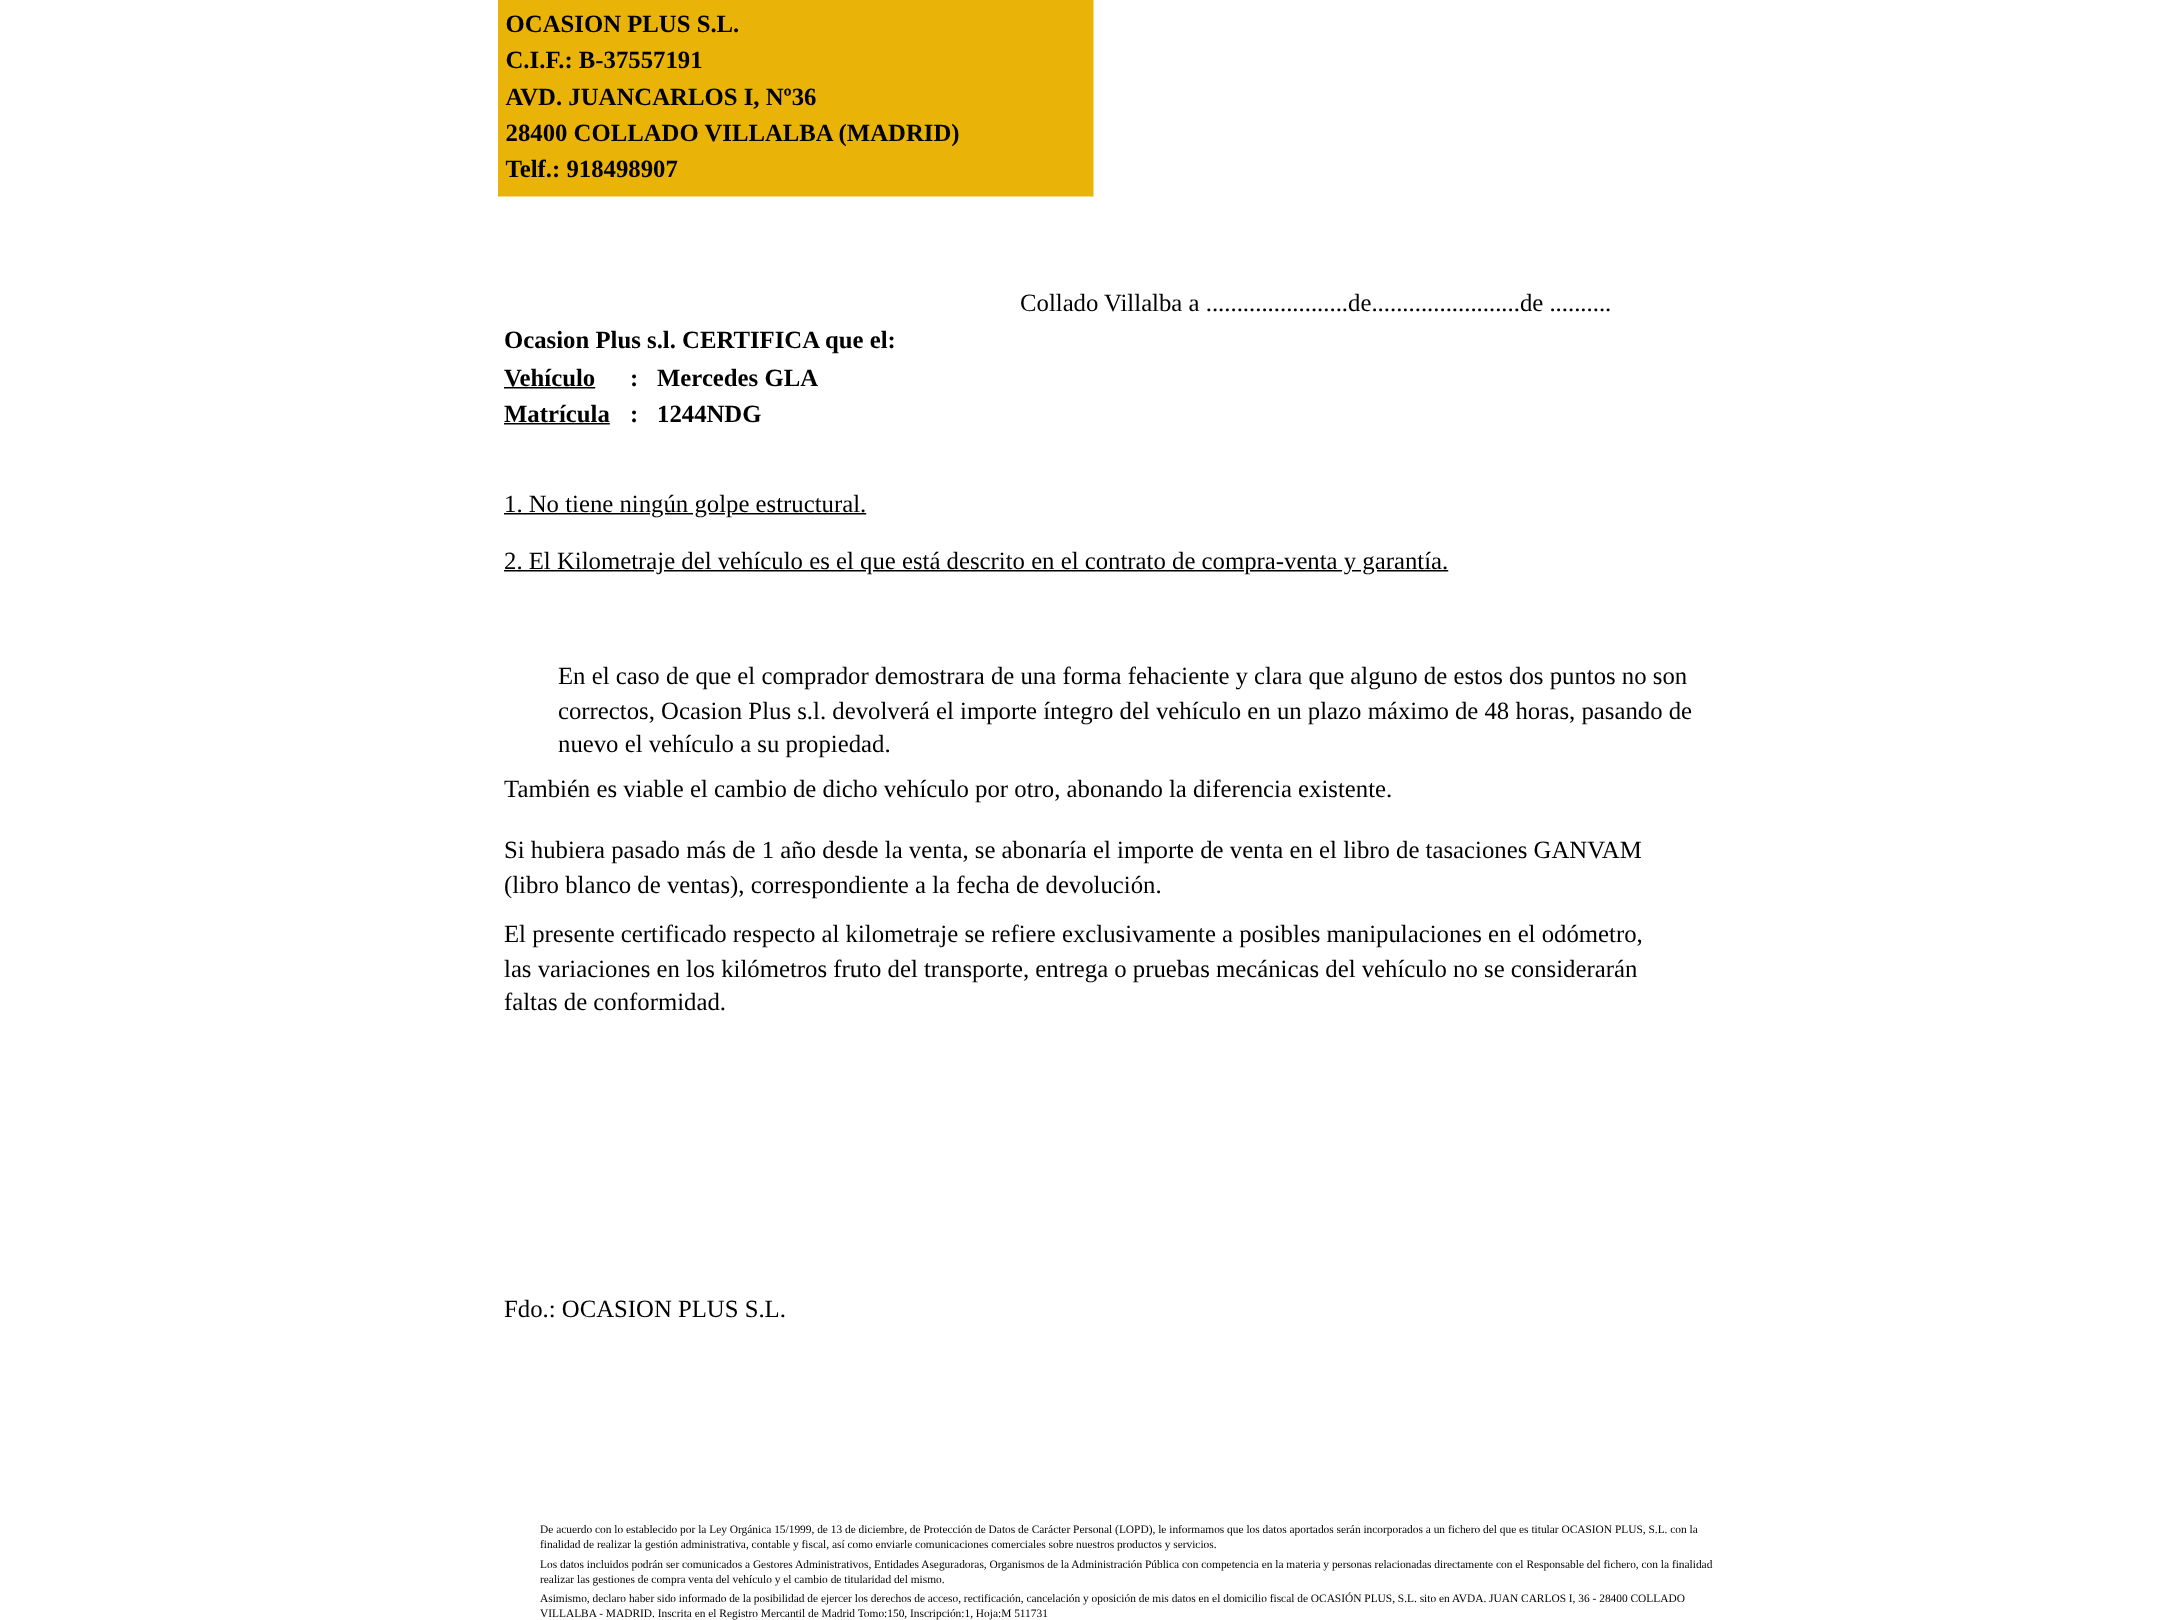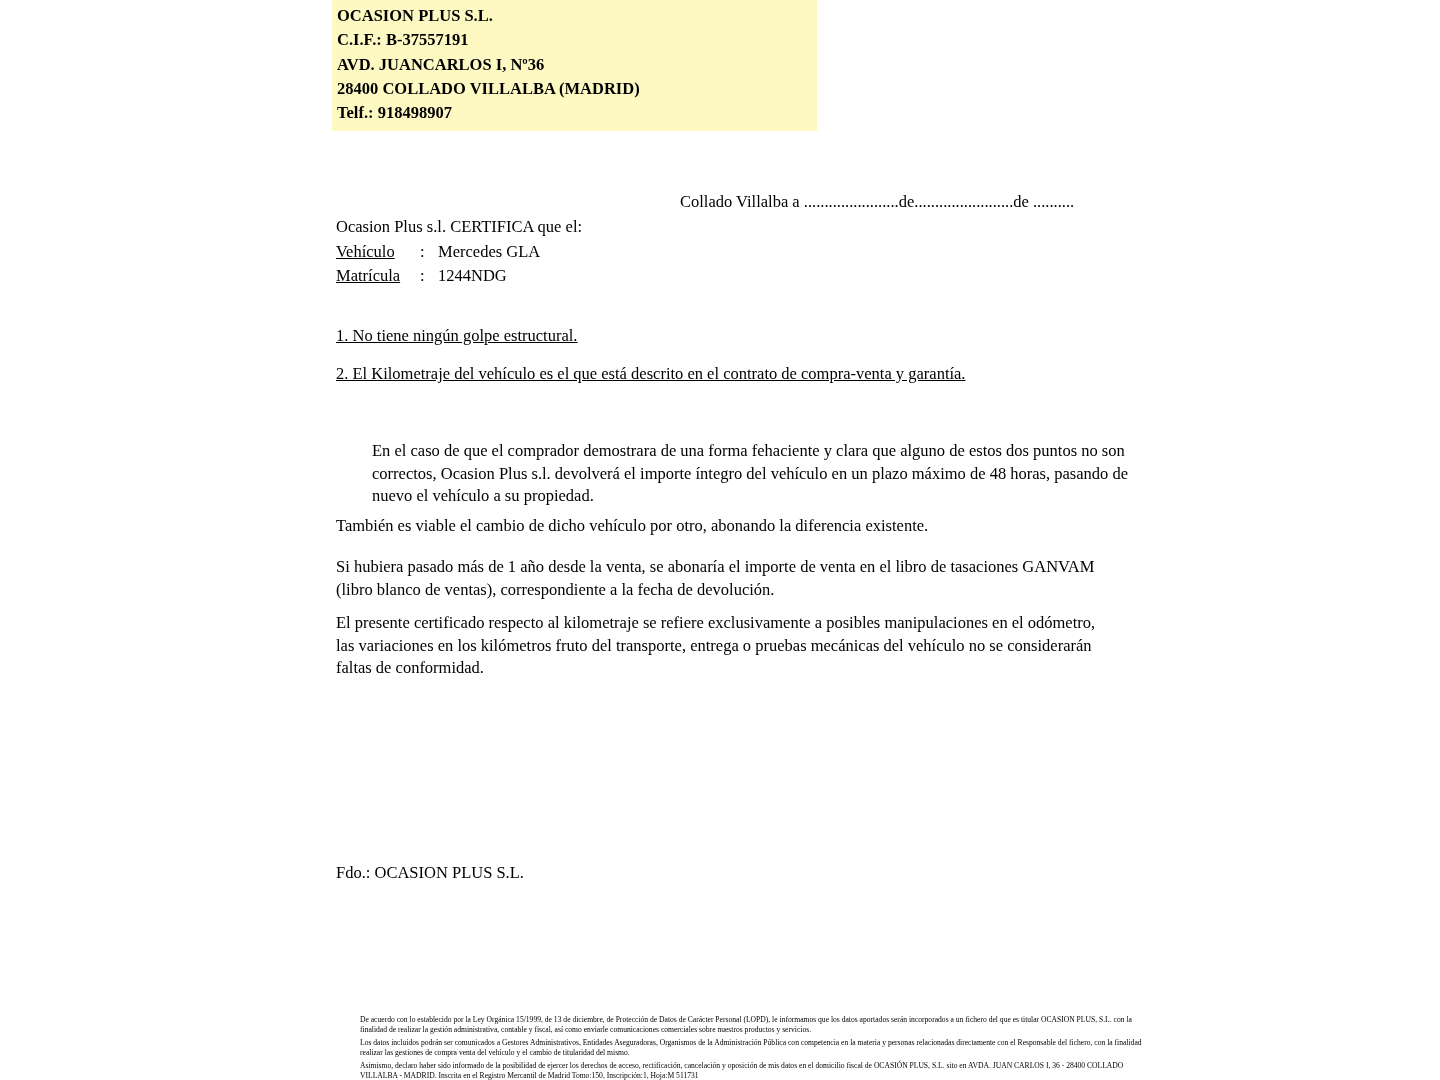--- a/index.html
+++ b/index.html
@@ -18,22 +18,22 @@
   .page {
     position: relative;
     width: 1440px;
     height: 1080px;
   }
   
   .letterhead {
     position: absolute;
     left: 332px;
     top: 0px;
-    width: 485px;
-    background: #fef9c3;
+    width: 397px;
+    background: #eab308;
     padding: 4px 0 6px 0;
     box-sizing: border-box;
   }
   .letterhead-line {
     font-family: "Liberation Serif", serif;
     font-weight: bold;
     font-size: 16.5px;
     line-height: 24.3px;
     padding-left: 5px;
     white-space: nowrap;
@@ -51,20 +51,21 @@
   
   .certifies {
     position: absolute;
     left: 336px;
     top: 215px;
     font-size: 16.5px;
     line-height: 24.5px;
   }
   .cert-row {
     white-space: nowrap;
+    font-weight: bold;
   }
   .cert-label {
     display: inline-block;
     width: 84px;
     text-decoration: underline;
   }
   .cert-sep {
     display: inline-block;
     width: 18px;
   }

